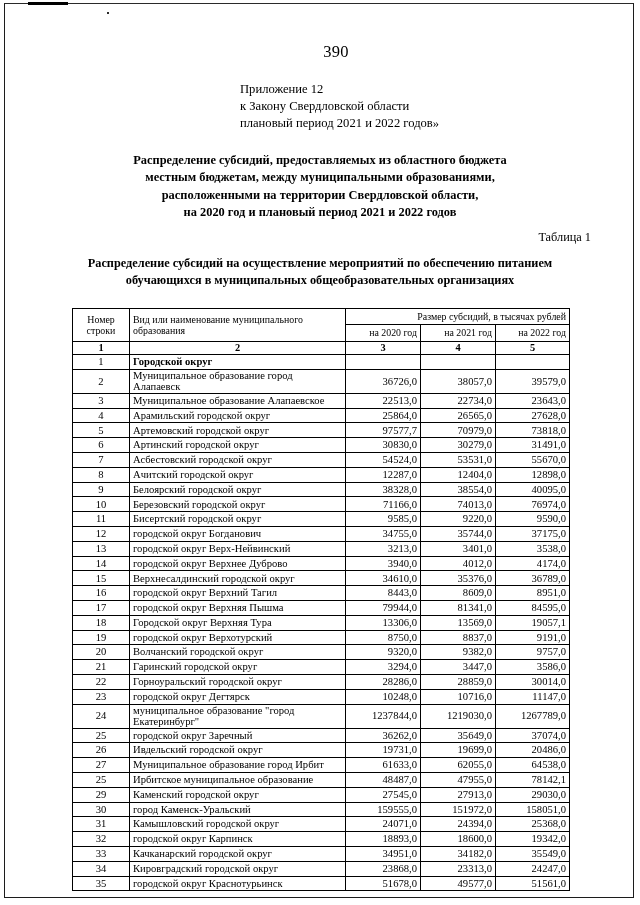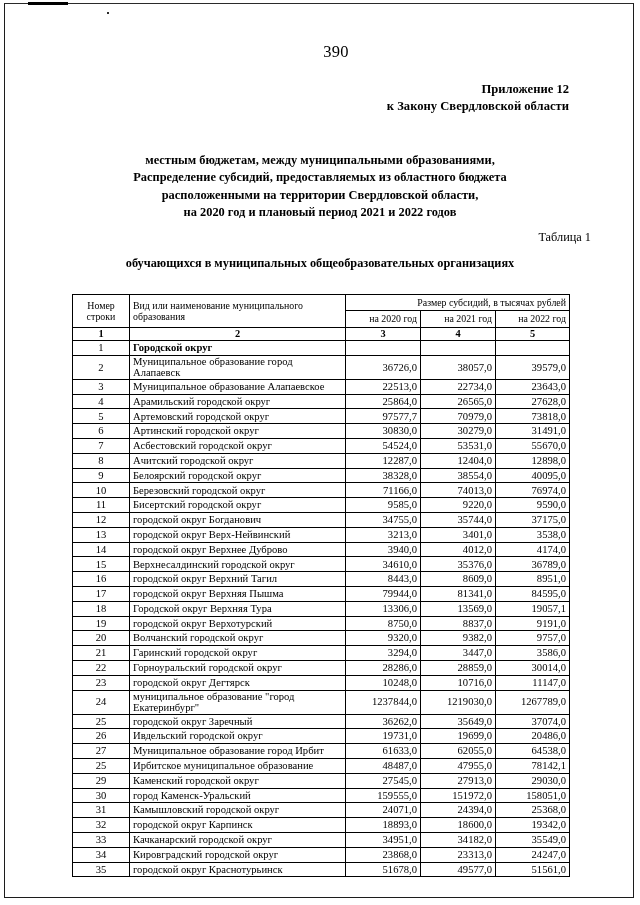--- a/index.html
+++ b/index.html
@@ -59,27 +59,26 @@
     left: 16px;
     top: 42px;
     width: 640px;
     text-align: center;
     font-size: 16.5px;
     letter-spacing: 0.3px;
   }
 
   .appendix-block {
     position: absolute;
-    right: 71px;
+    right: 40px;
     top: 81px;
     width: 360px;
-    text-align: right;
+    text-align: left;
     font-size: 12.6px;
     line-height: 17.2px;
-    font-weight: bold;
   }
   .appendix-block div { white-space: nowrap; }
 
   .main-title {
     position: absolute;
     left: 60px;
     top: 152px;
     width: 520px;
     text-align: center;
     font-size: 12.4px;
@@ -104,21 +103,21 @@
     text-align: center;
     font-size: 12.3px;
     font-weight: bold;
     line-height: 17.4px;
   }
 
   
   table.grid {
     position: absolute;
     left: 72px;
-    top: 294px;
+    top: 308px;
     width: 497px;
     border-collapse: collapse;
     table-layout: fixed;
     font-size: 10.6px;
     padding-left: 36px;
   }
   table.grid td, table.grid th {
     border: 1px solid #000;
     padding: 0 3px;
     vertical-align: middle;
@@ -157,32 +156,34 @@
 <div class="frame-top-dark"></div>
 <div class="speck"></div>
 
 <div class="content">
 
   <div class="page-number">390</div>
 
   <div class="appendix-block">
     <div>Приложение 12</div>
     <div>к Закону Свердловской области</div>
+    <div>плановый период 2021 и 2022 годов»</div>
   </div>
 
   <div class="main-title">
+    <div>Распределение субсидий, предоставляемых из областного бюджета</div>
     <div>местным бюджетам, между муниципальными образованиями,</div>
-    <div>Распределение субсидий, предоставляемых из областного бюджета</div>
     <div>расположенными на территории Свердловской области,</div>
     <div>на 2020 год и плановый период 2021 и 2022 годов</div>
   </div>
 
   <div class="table-label">Таблица 1</div>
 
   <div class="sub-title">
+    <div>Распределение субсидий на осуществление мероприятий по обеспечению питанием</div>
     <div>обучающихся в муниципальных общеобразовательных организациях</div>
   </div>
 
   <table class="grid">
     <colgroup>
       <col class="c-num">
         <col class="c-name">
         <col class="c-y1">
         <col class="c-y2">
         <col class="c-y3">

